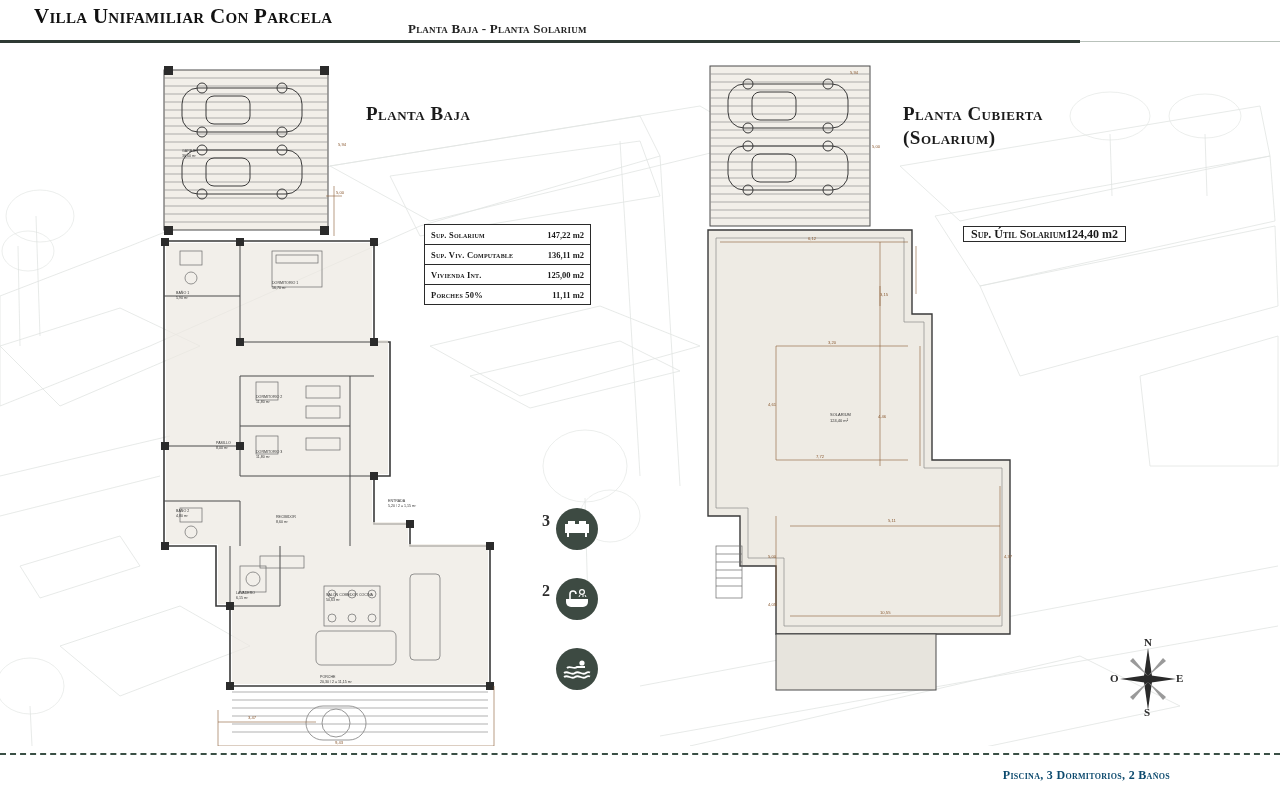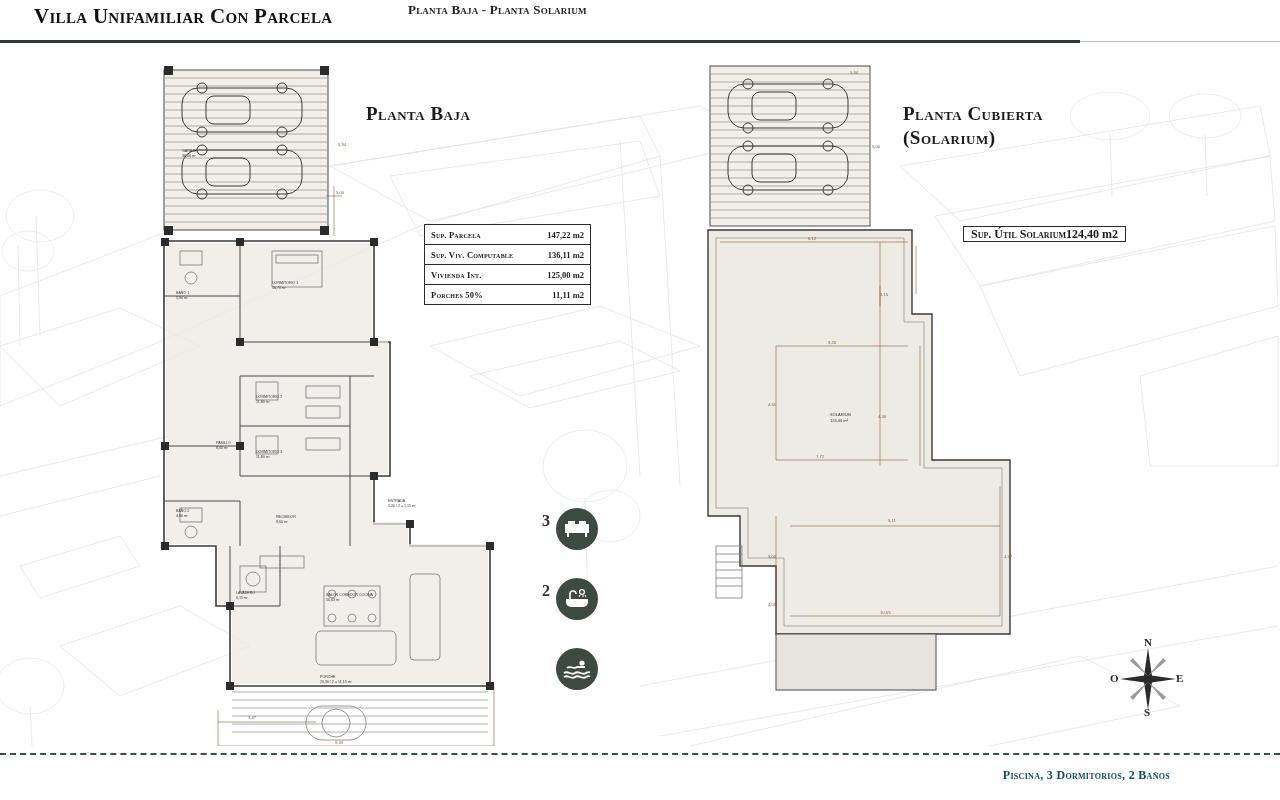--- a/index.html
+++ b/index.html
@@ -29,21 +29,21 @@
     font-family: "Liberation Serif", serif;
     font-size: 21px;
     font-weight: bold;
     letter-spacing: 0.3px;
     color: #111;
     font-variant: small-caps;
     text-transform: capitalize;
   }
   .title-sub {
     position: absolute;
-    left: 408px; top: 2px;
+    left: 408px; top: 21px;
     font-size: 13px;
     font-weight: bold;
     color: #222;
     font-variant: small-caps;
     letter-spacing: 0.2px;
   }
   .disclaimer {
     position: absolute;
     right: 16px; top: 2px;
     width: 270px;
@@ -519,21 +519,21 @@
   </g>
 
   <g class="room-text" font-size="4">
     <text x="150" y="370">SOLARIUM</text>
     <text x="150" y="376">124,40 m²</text>
   </g>
 </svg>
 
 <div class="areas-table">
   <div class="areas-row">
-    <span class="k">Sup. Parcela</span>
+    <span class="k">Sup. Solarium</span>
     <span class="v">147,22 m2</span>
   </div>
   <div class="areas-row">
     <span class="k">Sup. Viv. Computable</span>
     <span class="v">136,11 m2</span>
   </div>
   <div class="areas-row">
     <span class="k">Vivienda Int.</span>
     <span class="v">125,00 m2</span>
   </div>

